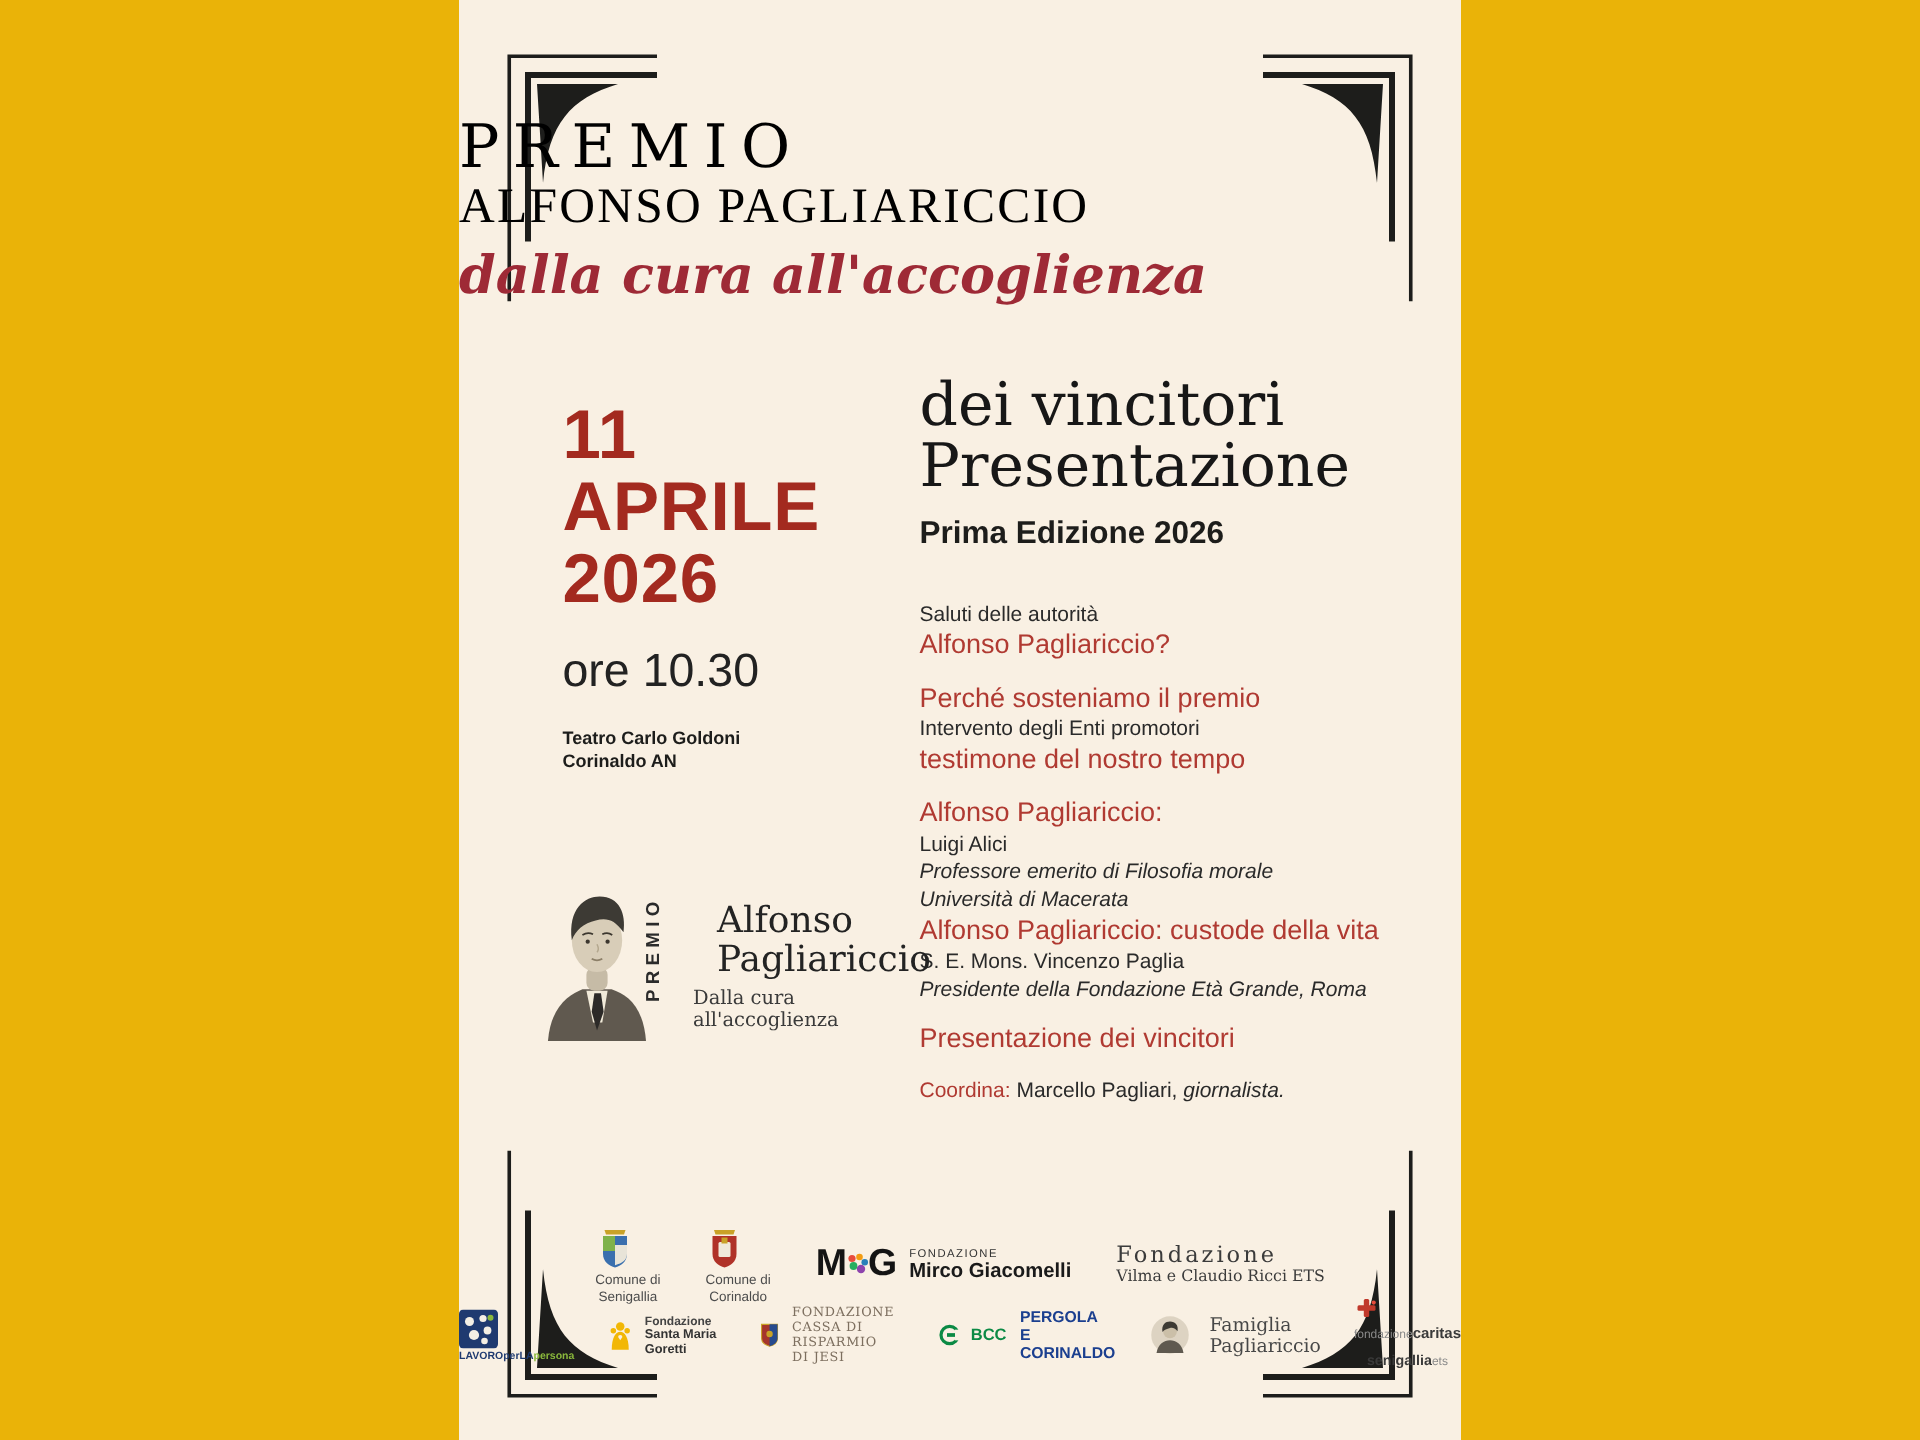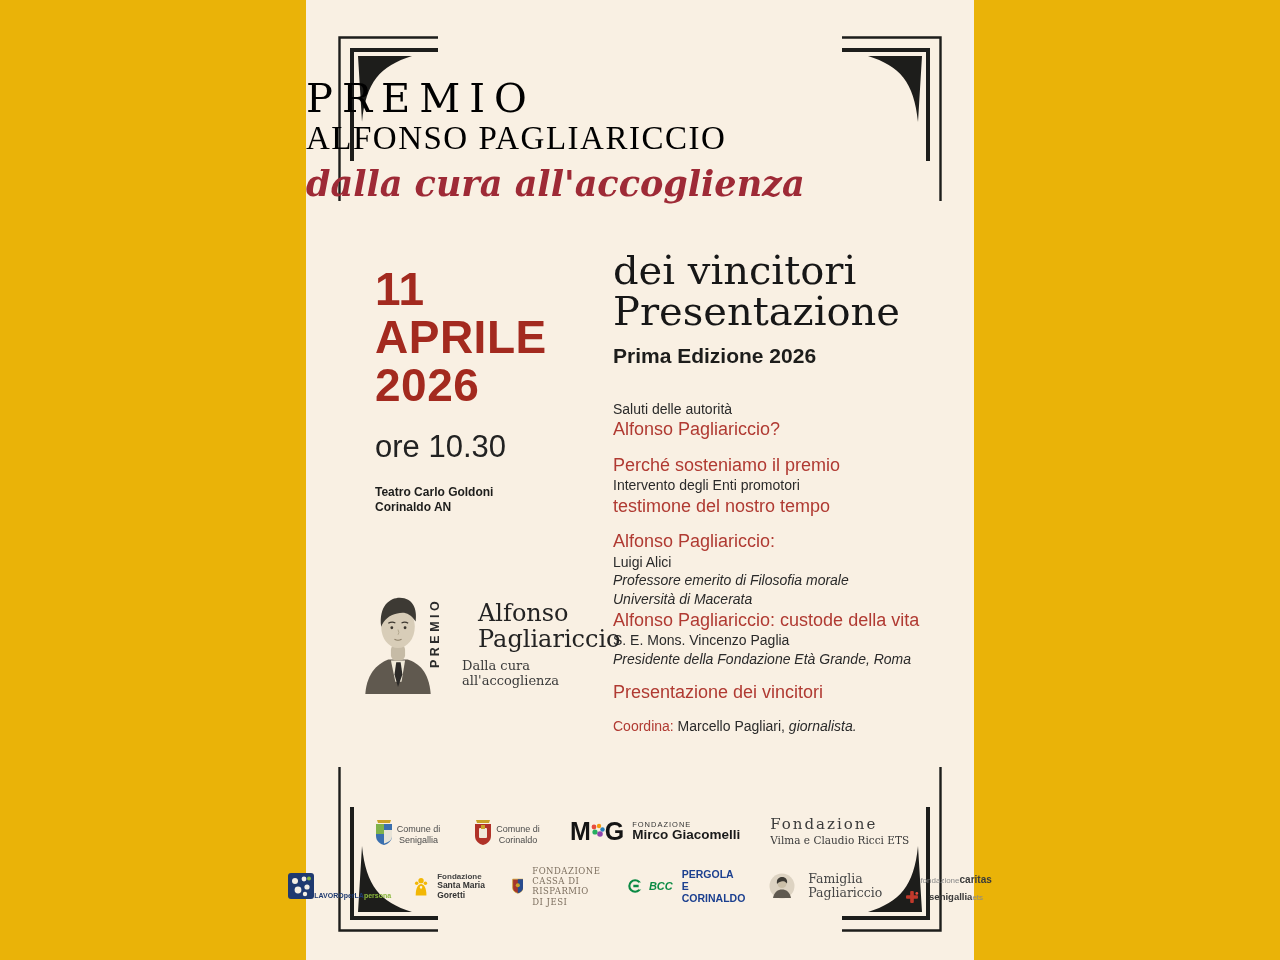--- a/index.html
+++ b/index.html
@@ -41,37 +41,37 @@
   .premio-vert{position:absolute;left:84px;bottom:28px;transform:rotate(-90deg);transform-origin:left bottom;
     font-weight:700;font-size:12.5px;letter-spacing:3.5px;color:#2b2b2b;}
   .logo-name{position:absolute;left:104px;top:14px;font-family:"DejaVu Serif",serif;font-weight:400;font-size:24px;line-height:1.1;color:#232323;margin-left:16px;}
   .logo-tag{position:absolute;left:104px;top:72px;font-family:"DejaVu Serif",serif;font-size:13px;color:#3a3a3a;}
 
   
   .sponsors{position:absolute;left:0;width:100%;display:flex;justify-content:center;align-items:center;}
   .row1{top:816px;gap:30px;}
   .row2{top:866px;gap:22px;}
   .sp{display:flex;align-items:center;gap:5px;}
-  .sp-col{display:flex;align-items:flex-end;}
+  .sp-col{display:flex;flex-direction:column;align-items:flex-start;}
   .comune-label{font-size:9px;color:#4c4c4c;text-align:center;line-height:1.2;margin-top:2px;}
   .mg-mark{display:flex;align-items:center;font-weight:800;font-size:25px;color:#141414;letter-spacing:-1px;}
   .mg-text{margin-left:4px;line-height:1;}
   .mg-sub1{font-size:7.5px;letter-spacing:1px;color:#333;}
   .mg-sub2{font-size:13.5px;font-weight:700;color:#1a1a1a;}
   .ricci{font-family:"DejaVu Serif",serif;color:#3b3b3b;line-height:1.15;}
   .ricci-1{font-size:15px;letter-spacing:2px;}
   .ricci-2{font-size:10.5px;}
   .lavoro-text{font-size:7px;margin-top:2px;font-weight:700;}
   .lavoro-a{color:#1f3a70;}
   .lavoro-b{color:#8ab83c;}
   .goretti-text{line-height:1.15;margin-left:3px;}
   .goretti-1{font-size:8px;font-weight:700;color:#444;}
   .goretti-2{font-size:8.5px;font-weight:700;color:#333;}
   .jesi-text{font-family:"DejaVu Serif",serif;font-size:8.5px;line-height:1.2;color:#7d6f5f;letter-spacing:0.5px;margin-left:4px;}
-  .bcc-word{font-weight:800;font-size:11px;color:#0b8a44;margin:0 4px 0 2px;font-style:italic;}
+  .bcc-word{font-weight:800;font-size:11px;color:#0b8a44;margin:0 4px 0 2px;}
   .bcc-text{font-weight:800;font-size:10.5px;line-height:1.15;color:#1b3f8f;}
   .fam-text{font-family:"DejaVu Serif",serif;font-size:12.5px;line-height:1.15;color:#474747;margin-left:8px;}
   .caritas-text{line-height:1.1;text-align:center;}
   .car-1a{font-size:8px;color:#8a8a8a;}
   .car-1b{font-size:10px;font-weight:700;color:#3a3a3a;}
   .car-2a{font-size:9.5px;font-weight:700;color:#3a3a3a;}
   .car-2b{font-size:8px;color:#8a8a8a;}
 </style>
 </head>
 <body>

